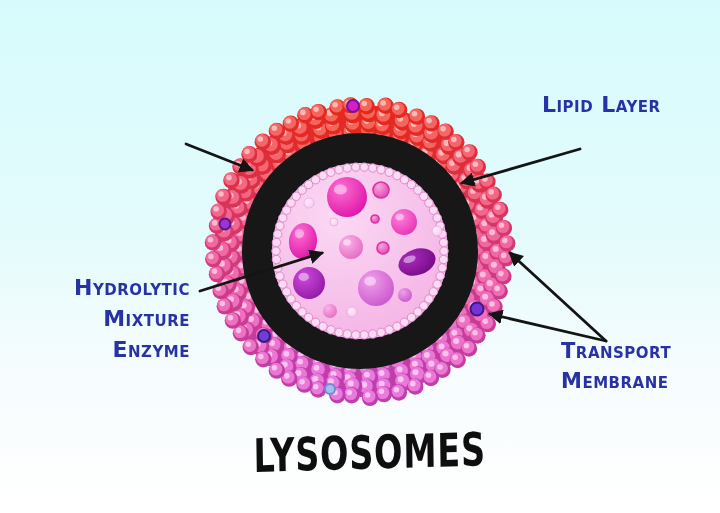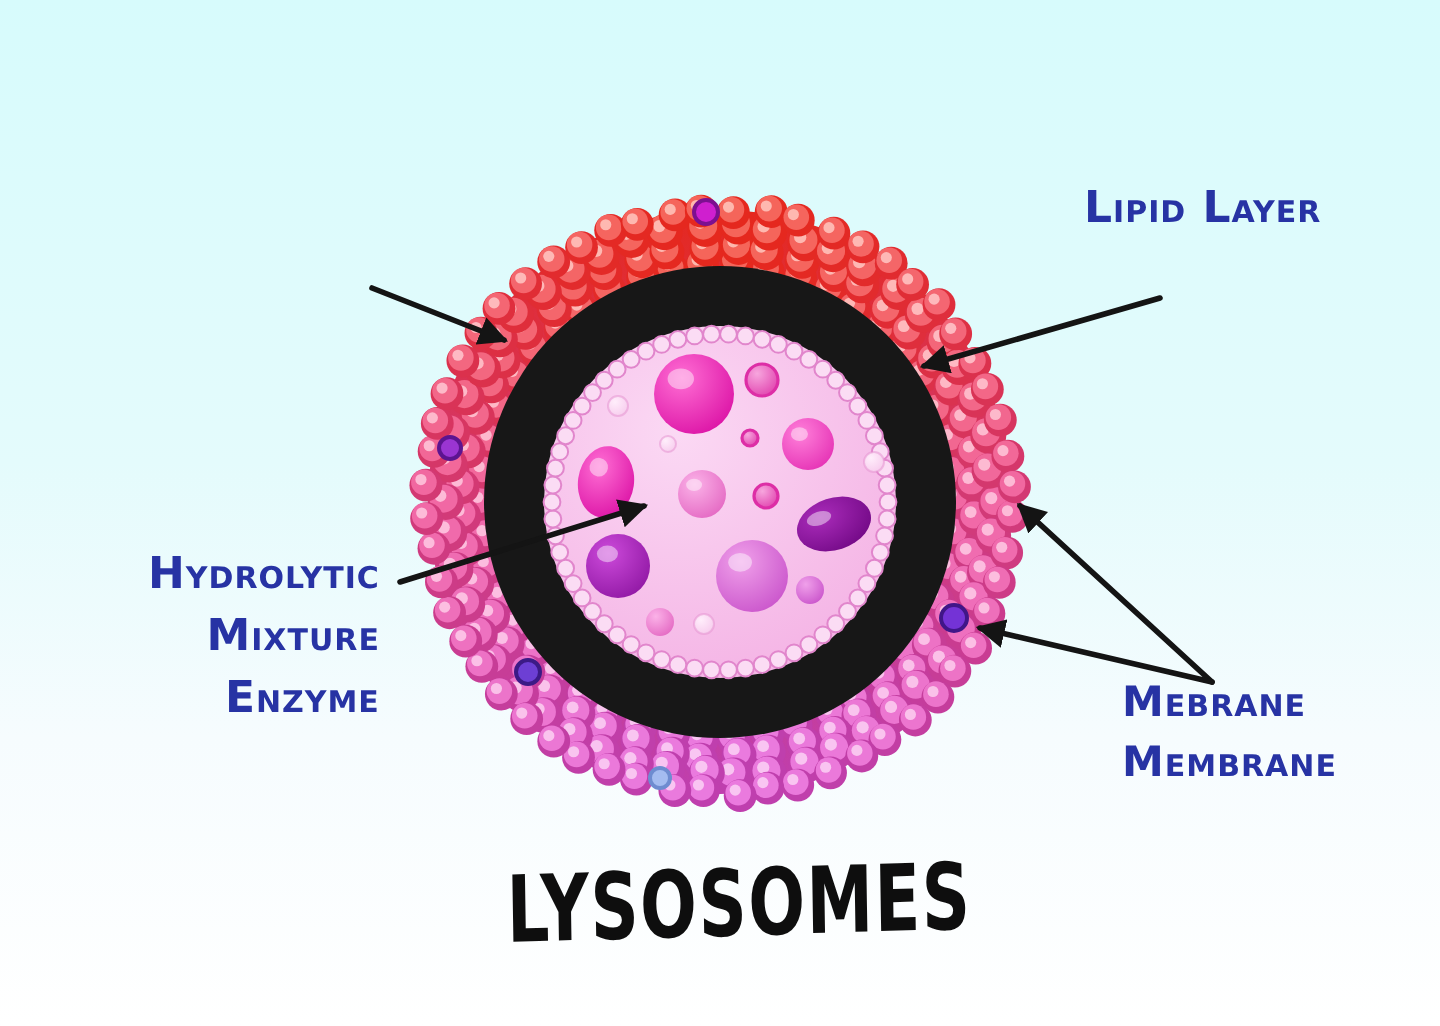--- a/index.html
+++ b/index.html
@@ -835,18 +835,18 @@
 
   <div class="lbl lbl-single" style="left:542px;top:94px;">Lipid Layer</div>
 
   <div class="lbl lbl-block" style="left:74px;top:272px;">
     <div class="line">Hydrolytic</div>
     <div class="line">Mixture</div>
     <div class="line">Enzyme</div>
   </div>
 
   <div class="lbl lbl-block-sm" style="left:561px;top:336px;">
-    <div class="line">Mebrane</div>
+    <div class="line">Transport</div>
     <div class="line">Membrane</div>
   </div>
 
   <div class="title">LYSOSOMES</div>
 </div>
 
 </body></html>

